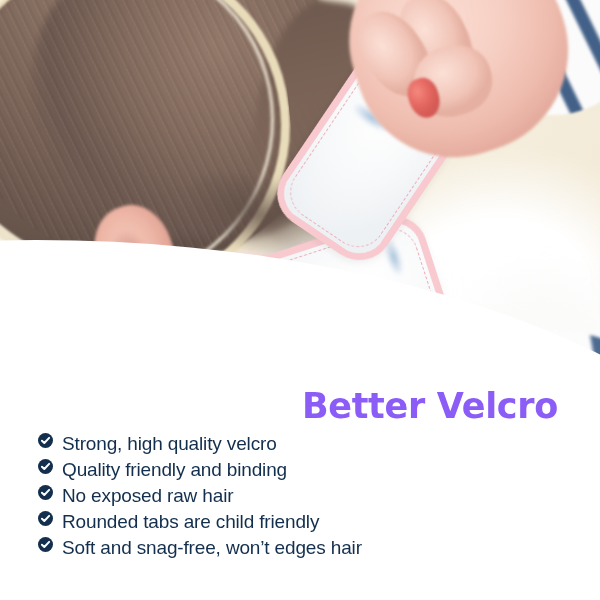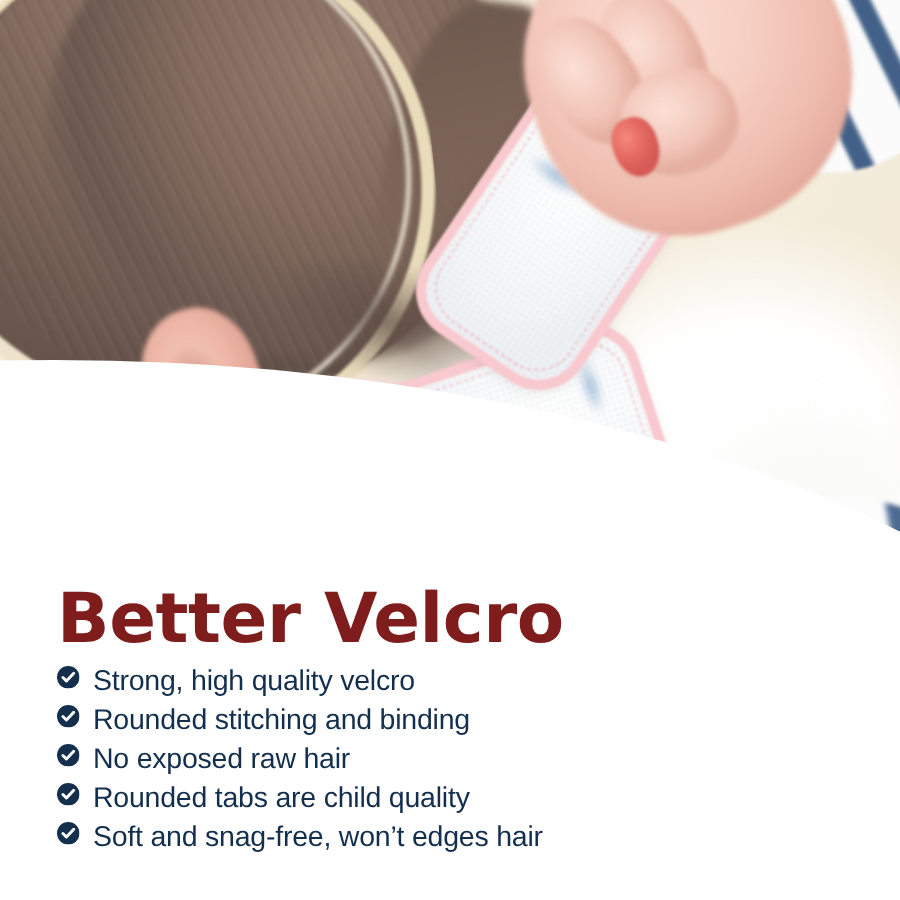--- a/index.html
+++ b/index.html
@@ -378,26 +378,27 @@
 
   
   .content {
     position: absolute;
     left: 38px;
     top: 388px;
     width: 520px;
   }
   .headline {
     font-family: "DejaVu Sans", sans-serif;
-    font-size: 46px;
+    font-size: 35px;
     font-weight: 700;
     letter-spacing: -0.3px;
-    color: #7f1d1d;
+    color: #8b5cf6;
     margin: 0 0 8px 0;
     line-height: 1.05;
+    text-align: right;
   }
   ul.features {
     list-style: none;
     margin: 0;
     padding: 0;
   }
   ul.features li {
     display: flex;
     gap: 9px;
     margin: 0 0 5px 0;
@@ -514,35 +515,35 @@
           <circle cx="8" cy="8" r="8" fill="#132f4d"></circle>
           <path d="M4.2 8.2 L6.7 10.7 L11.9 5.2" fill="none" stroke="#ffffff" stroke-width="2.1" stroke-linecap="round" stroke-linejoin="round"></path>
         </svg>
         <span>Strong, high quality velcro</span>
       </li>
       <li>
         <svg class="check-icon" viewBox="0 0 16 16" aria-hidden="true">
           <circle cx="8" cy="8" r="8" fill="#132f4d"></circle>
           <path d="M4.2 8.2 L6.7 10.7 L11.9 5.2" fill="none" stroke="#ffffff" stroke-width="2.1" stroke-linecap="round" stroke-linejoin="round"></path>
         </svg>
-        <span>Rounded stitching and binding</span>
+        <span>Quality friendly and binding</span>
       </li>
       <li>
         <svg class="check-icon" viewBox="0 0 16 16" aria-hidden="true">
           <circle cx="8" cy="8" r="8" fill="#132f4d"></circle>
           <path d="M4.2 8.2 L6.7 10.7 L11.9 5.2" fill="none" stroke="#ffffff" stroke-width="2.1" stroke-linecap="round" stroke-linejoin="round"></path>
         </svg>
         <span>No exposed raw hair</span>
       </li>
       <li>
         <svg class="check-icon" viewBox="0 0 16 16" aria-hidden="true">
           <circle cx="8" cy="8" r="8" fill="#132f4d"></circle>
           <path d="M4.2 8.2 L6.7 10.7 L11.9 5.2" fill="none" stroke="#ffffff" stroke-width="2.1" stroke-linecap="round" stroke-linejoin="round"></path>
         </svg>
-        <span>Rounded tabs are child quality</span>
+        <span>Rounded tabs are child friendly</span>
       </li>
       <li>
         <svg class="check-icon" viewBox="0 0 16 16" aria-hidden="true">
           <circle cx="8" cy="8" r="8" fill="#132f4d"></circle>
           <path d="M4.2 8.2 L6.7 10.7 L11.9 5.2" fill="none" stroke="#ffffff" stroke-width="2.1" stroke-linecap="round" stroke-linejoin="round"></path>
         </svg>
         <span>Soft and snag-free, won’t edges hair</span>
       </li>
     </ul>
   </div>

